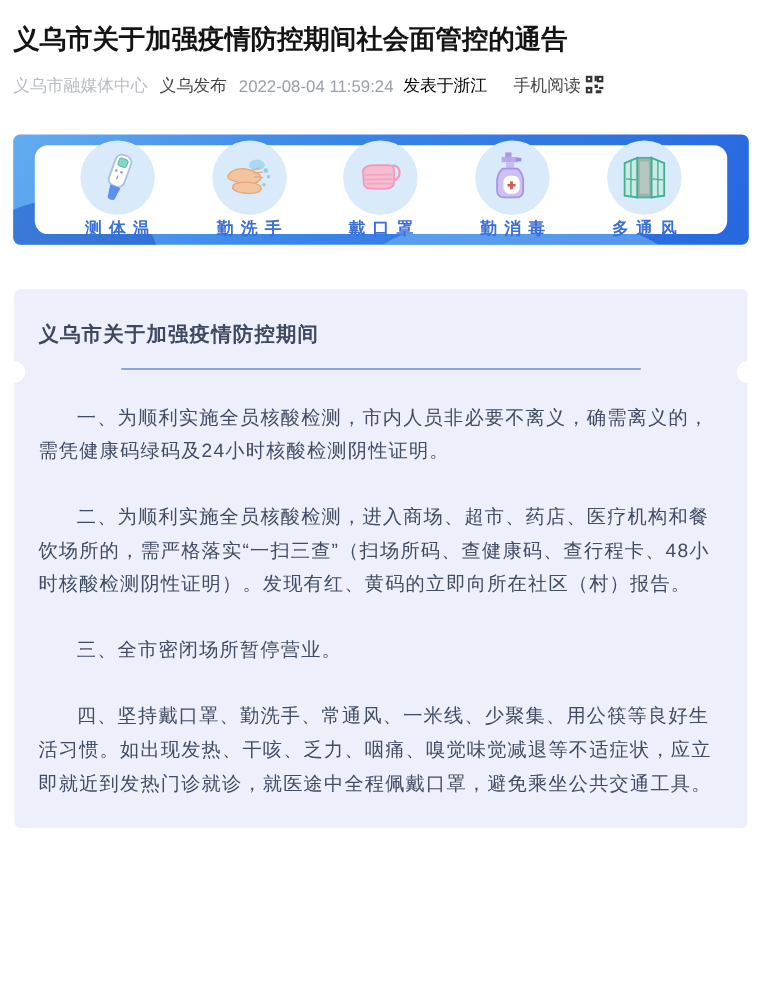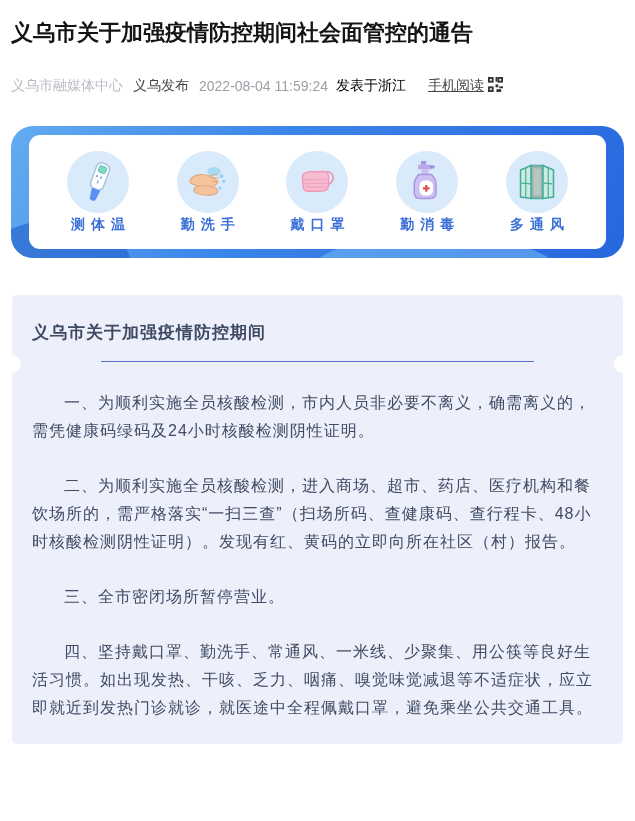--- a/index.html
+++ b/index.html
@@ -13,38 +13,38 @@
 
   
   .article-title {
     font-size: 22px;
     font-weight: bold;
     color: #141414;
     line-height: 1.35;
     margin-top: 2px;
   }
   .meta-row {
-    margin-top: 29px;
+    margin-top: 15px;
     font-size: 14px;
     display: flex;
     align-items: center;
     white-space: nowrap;
   }
   .meta-source { color: #b8bcc2; }
   .meta-account { color: #474747; margin-left: 10px; }
   .meta-time { color: #9aa0a6; margin-left: 10px; }
   .meta-loc { color: #000000; margin-left: 8px; }
-  .meta-read { color: #474747; margin-left: 22px; display: inline-flex; align-items: flex-end; text-decoration: underline; }
+  .meta-read { color: #474747; margin-left: 22px; display: inline-flex; align-items: flex-end; }
   .qr-icon { margin-left: 4px; display: inline-block; }
 
   
   .banner {
     margin-top: 31px;
-    height: 132px;
-    border-radius: 22px;
+    height: 92px;
+    border-radius: 6px;
     background: linear-gradient(118deg, #63acf0 0%, #3b86e9 40%, #2767df 100%);
     position: relative;
     overflow: hidden;
   }
   .banner .swoosh-dark {
     position: absolute;
     left: -30px; bottom: -52px;
     width: 150px; height: 90px;
     border-radius: 50%;
     background: #1d57c6;

